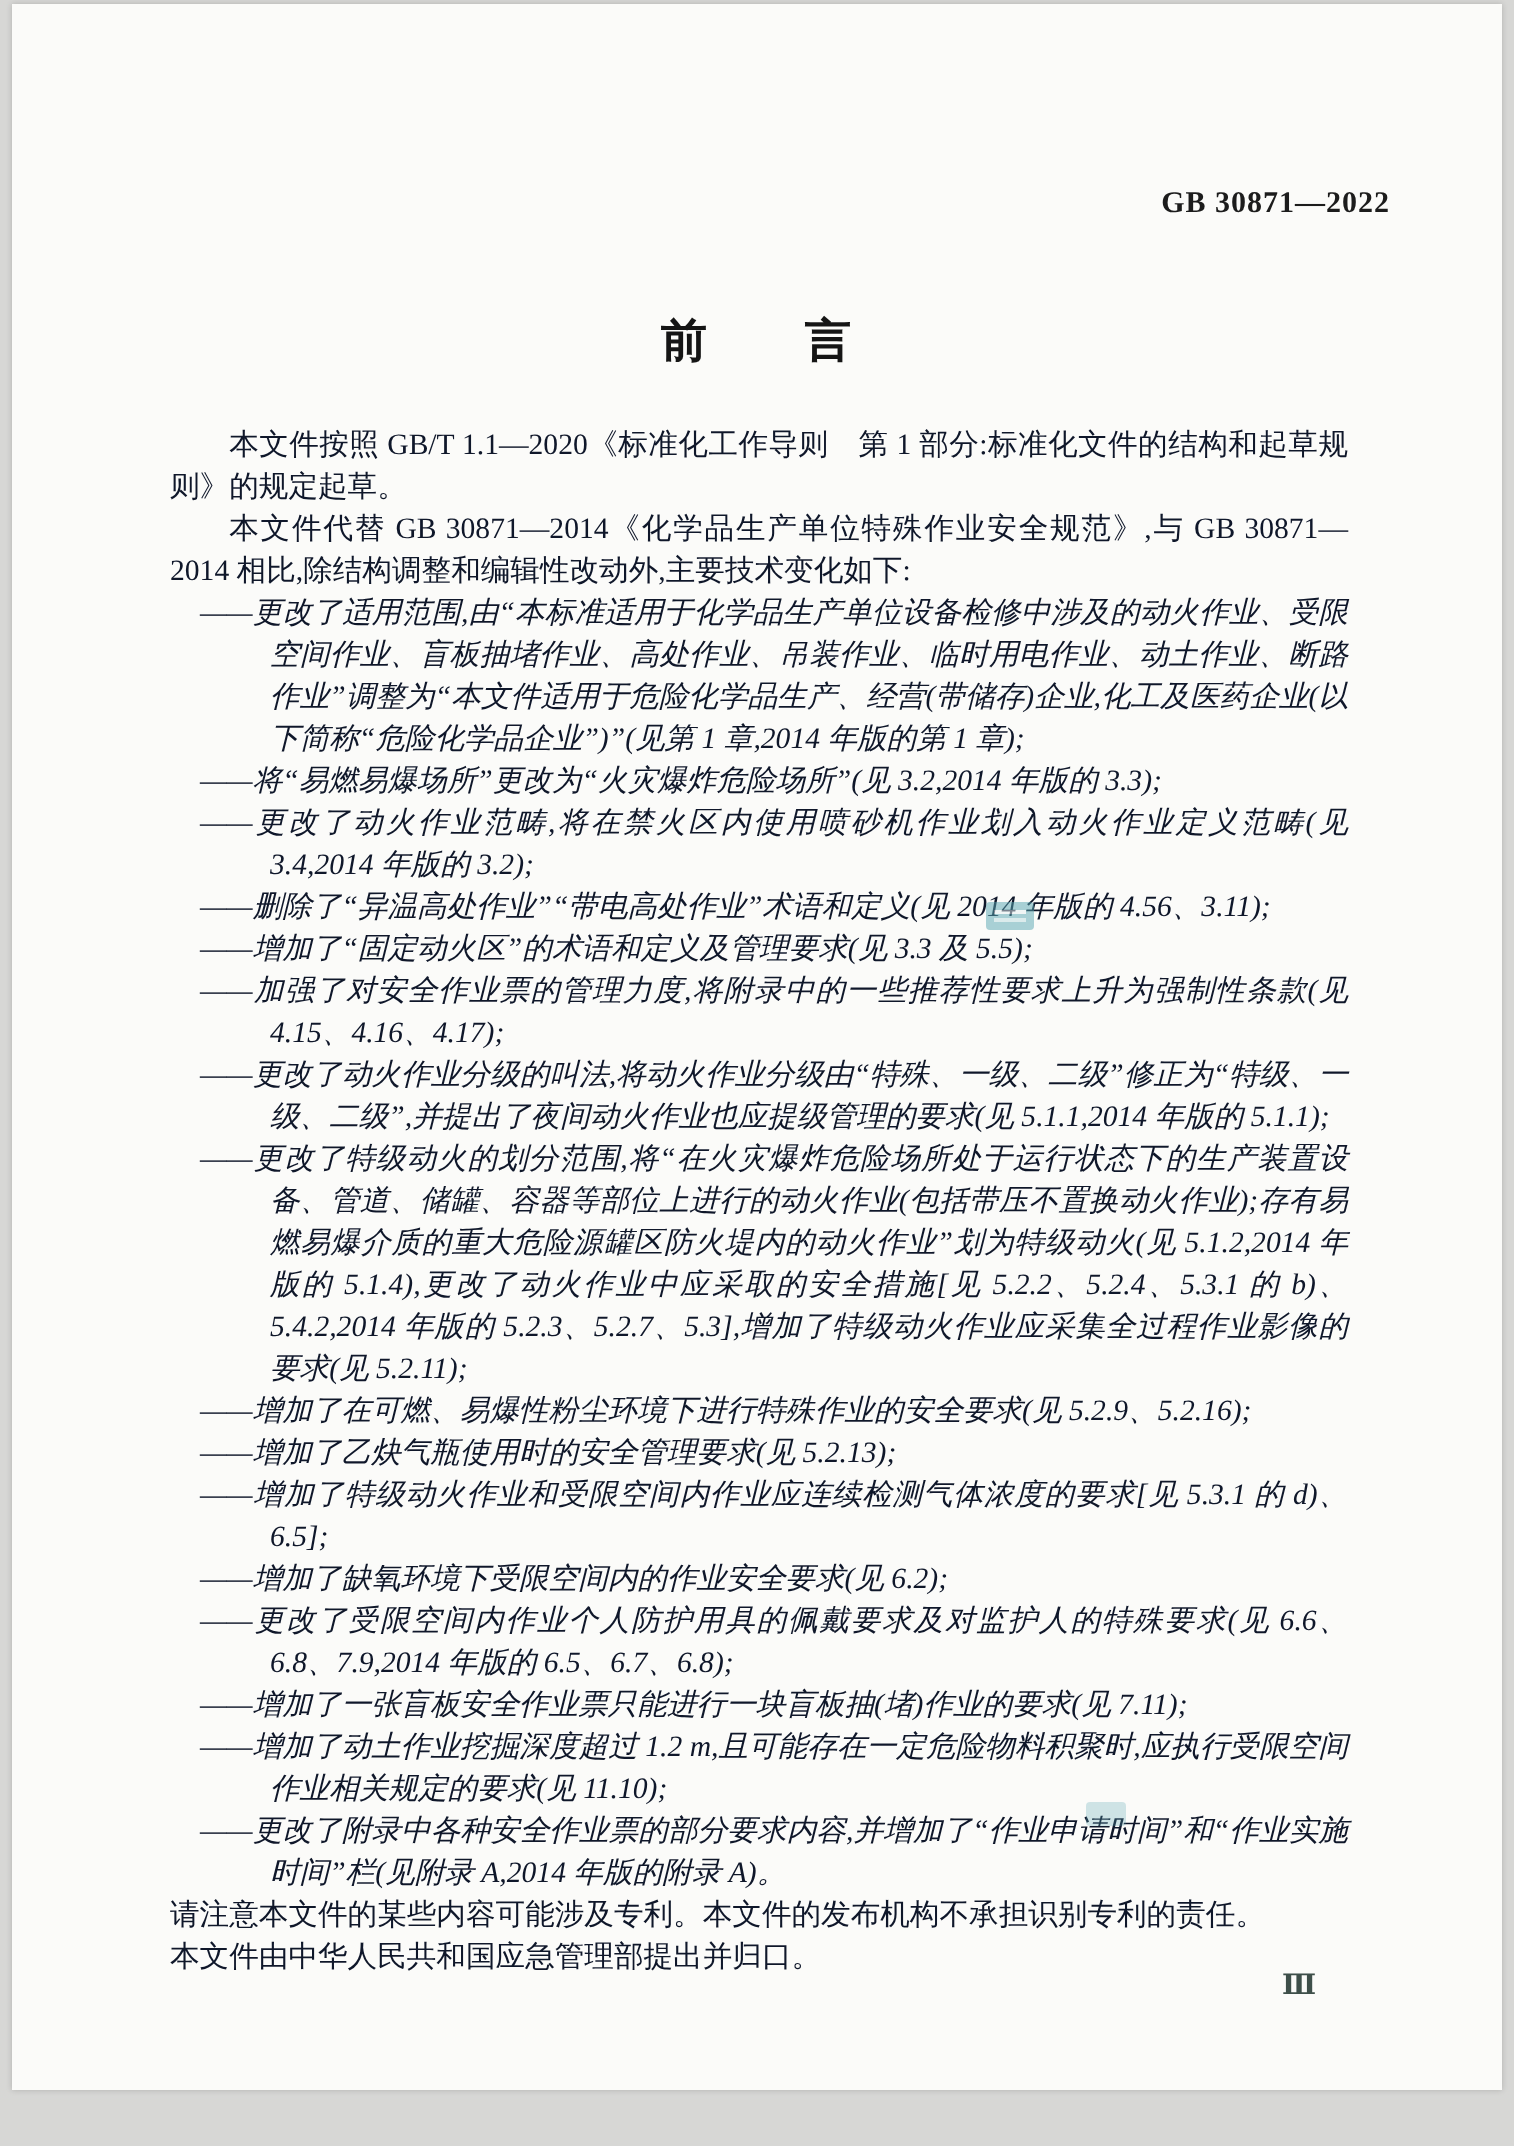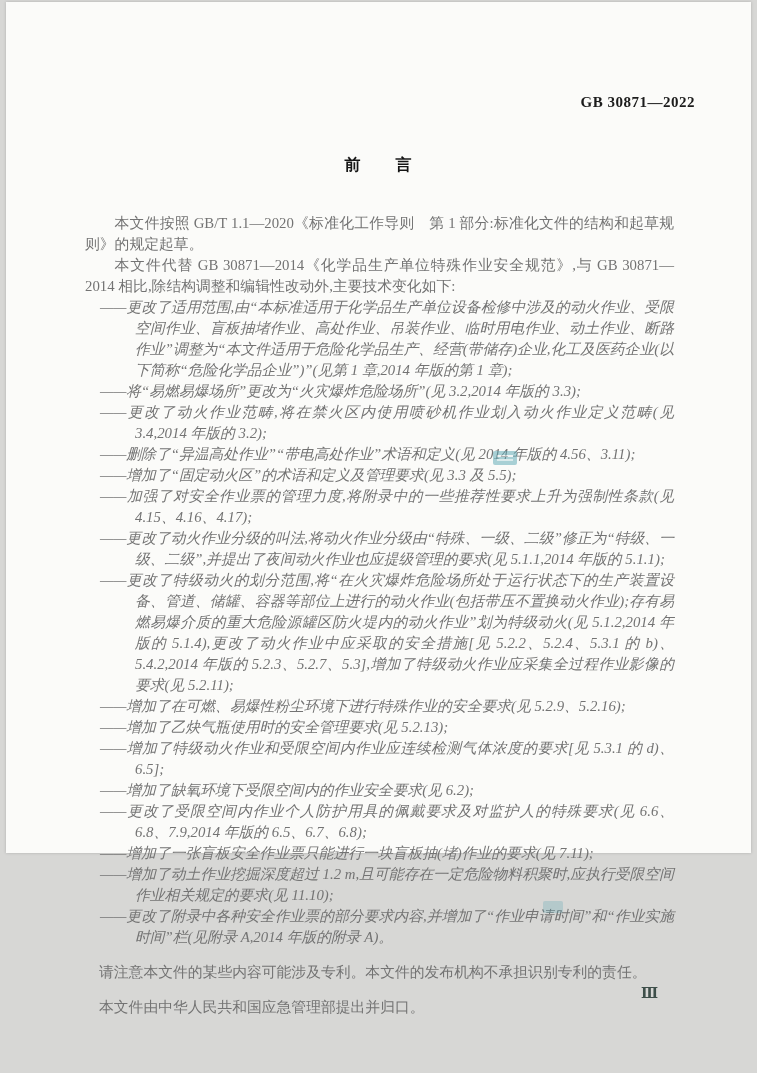--- a/index.html
+++ b/index.html
@@ -2,40 +2,40 @@
 <html><head>
 <meta charset="utf-8">
 <style>
   html,body { margin:0; padding:0; }
   body {
     width:757px; height:1073px; position:relative;
     background:#d7d7d5;
     font-family:"Liberation Serif","DejaVu Serif",serif;
   }
   .page {
-    position:absolute; left:6px; top:2px; width:745px; height:851px;
+    position:absolute; left:6px; top:2px; width:745px; height:1043px;
     background:#fbfbf9; box-shadow:0 0 3px rgba(0,0,0,.18);
   }
   .doc-code {
     position:absolute; top:92px; right:56px;
     font-size:15px; font-weight:bold; letter-spacing:.5px; color:#1c1c1c;
   }
   .title {
     position:absolute; top:153px; left:0; width:100%;
-    text-align:center; font-size:16px; font-weight:bold; color:#151515;
+    text-align:center; font-size:23px; font-weight:bold; color:#151515;
     letter-spacing:1px;
   }
   .content {
     position:absolute; left:79px; top:211px; width:589px;
-    font-size:14.8px; line-height:21px; color:#737373;
+    font-size:14.8px; line-height:21px; color:#0f172a;
     text-align:justify;
   }
   .para { margin:0; text-indent:2em; }
   .change-item { margin:0 0 0 15px; padding-left:35px; text-indent:-35px;font-style:italic; }
-  .closing { margin:14px; }
+  .closing { margin:0; }
   .page-num {
     position:absolute; right:92px; top:983px;
     font-size:14px; font-weight:bold; color:#3e4f4a; letter-spacing:1px;
   }
   .stamp {
     position:absolute; background:#58a6b2; border-radius:2px; opacity:.5;
   }
   .stamp .bars {
     position:absolute; left:4px; top:4px; right:4px; height:2px;
     border-top:2px solid rgba(255,255,255,.85);

